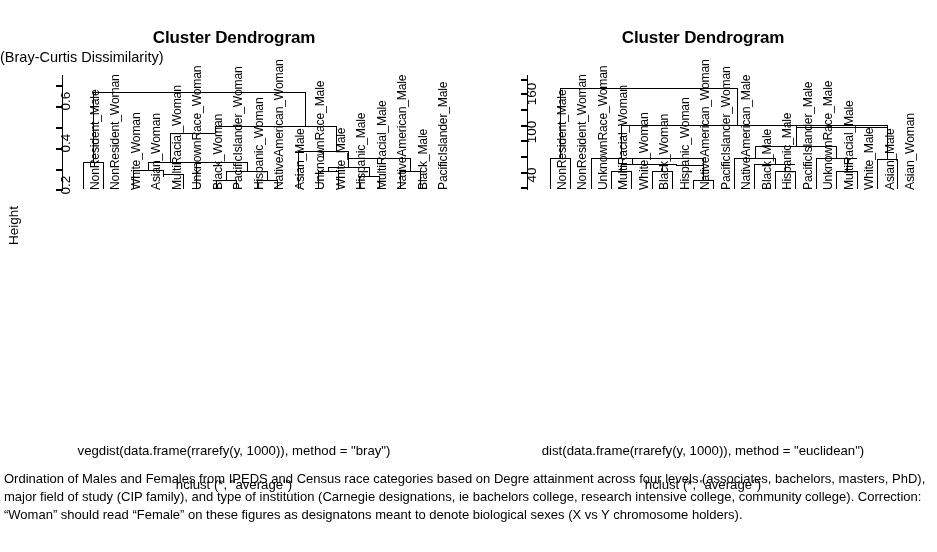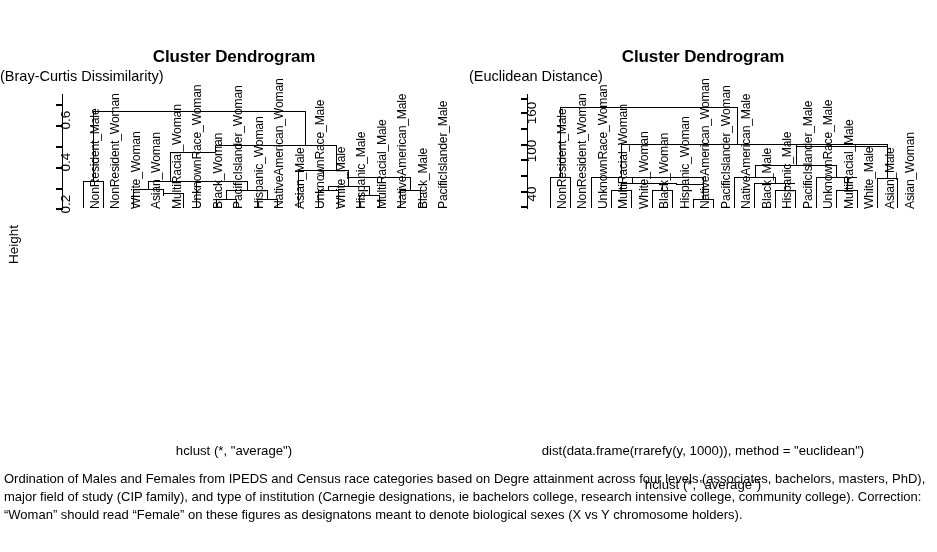--- a/index.html
+++ b/index.html
@@ -13,21 +13,20 @@
     position: relative;
     font-family: "Liberation Sans", sans-serif;
     color: #000000;
     overflow: hidden;
   }
   .panel {
     position: absolute;
     top: 0;
     width: 468px;
     height: 470px;
-    margin-top: 19px;
   }
   .panel-left  { left: 0; }
   .panel-right { left: 469px; }
 
   .plot-title {
     position: absolute;
     left: 0;
     right: 0;
     text-align: center;
     font-size: 17px;
@@ -184,21 +183,20 @@
   <div class="leaf-label" style="left:354px; top:190px;">Hispanic_Male</div>
   <div class="leaf-label" style="left:375px; top:190px;">MultiRacial_Male</div>
   <div class="leaf-label" style="left:395px; top:190px;">NativeAmerican_Male</div>
   <div class="leaf-label" style="left:416px; top:190px;">Black_Male</div>
   <div class="leaf-label" style="left:436px; top:190px;">PacificIslander_Male</div>
 </div>
 
 <div class="panel panel-right">
 
   <div class="plot-title right-t">Cluster Dendrogram</div>
-  <div class="plot-subtitle">(Euclidean Distance)</div>
 
   <div class="tick-label" style="top:155px; width:40px; left:15px;">40</div>
   <div class="tick-label" style="top:112px; width:40px; left:15px;">100</div>
   <div class="tick-label" style="top:74px; width:40px; left:15px;">160</div>
 
   <svg class="tree-svg" style="left:0px; top:70px;" width="468" height="125" viewBox="0 0 468 125">
     <path class="axis-line" d="M58.5,5 L58.5,120"></path>
     <path class="tick-line" d="M58.5,10  L52,10"></path>
     <path class="tick-line" d="M58.5,24  L52,24"></path>
     <path class="tick-line" d="M58.5,40  L52,40"></path>
@@ -262,20 +260,21 @@
   <div class="leaf-label" style="left:311px; top:190px;">Hispanic_Male</div>
   <div class="leaf-label" style="left:332px; top:190px;">PacificIslander_Male</div>
   <div class="leaf-label" style="left:352px; top:190px;">UnknownRace_Male</div>
   <div class="leaf-label" style="left:373px; top:190px;">MultiRacial_Male</div>
   <div class="leaf-label" style="left:393px; top:190px;">White_Male</div>
   <div class="leaf-label" style="left:414px; top:190px;">Asian_Male</div>
   <div class="leaf-label" style="left:434px; top:190px;">Asian_Woman</div>
 </div>
 
 <div class="code-caption left-c">
+  <div>vegdist(data.frame(rrarefy(y, 1000)), method = "bray")</div>
   <div>hclust (*, "average")</div>
 </div>
 <div class="code-caption right-c">
   <div>dist(data.frame(rrarefy(y, 1000)), method = "euclidean")</div>
   <div>hclust (*, "average")</div>
 </div>
 
 <div class="figure-caption">Ordination of Males and Females from IPEDS and Census race categories based on Degre attainment across four levels (associates, bachelors, masters, PhD), major field of study (CIP family), and type of institution (Carnegie designations, ie bachelors college, research intensive college, community college). Correction: “Woman” should read “Female” on these figures as designatons meant to denote biological sexes (X vs Y chromosome holders).</div>
 
 </body></html>

